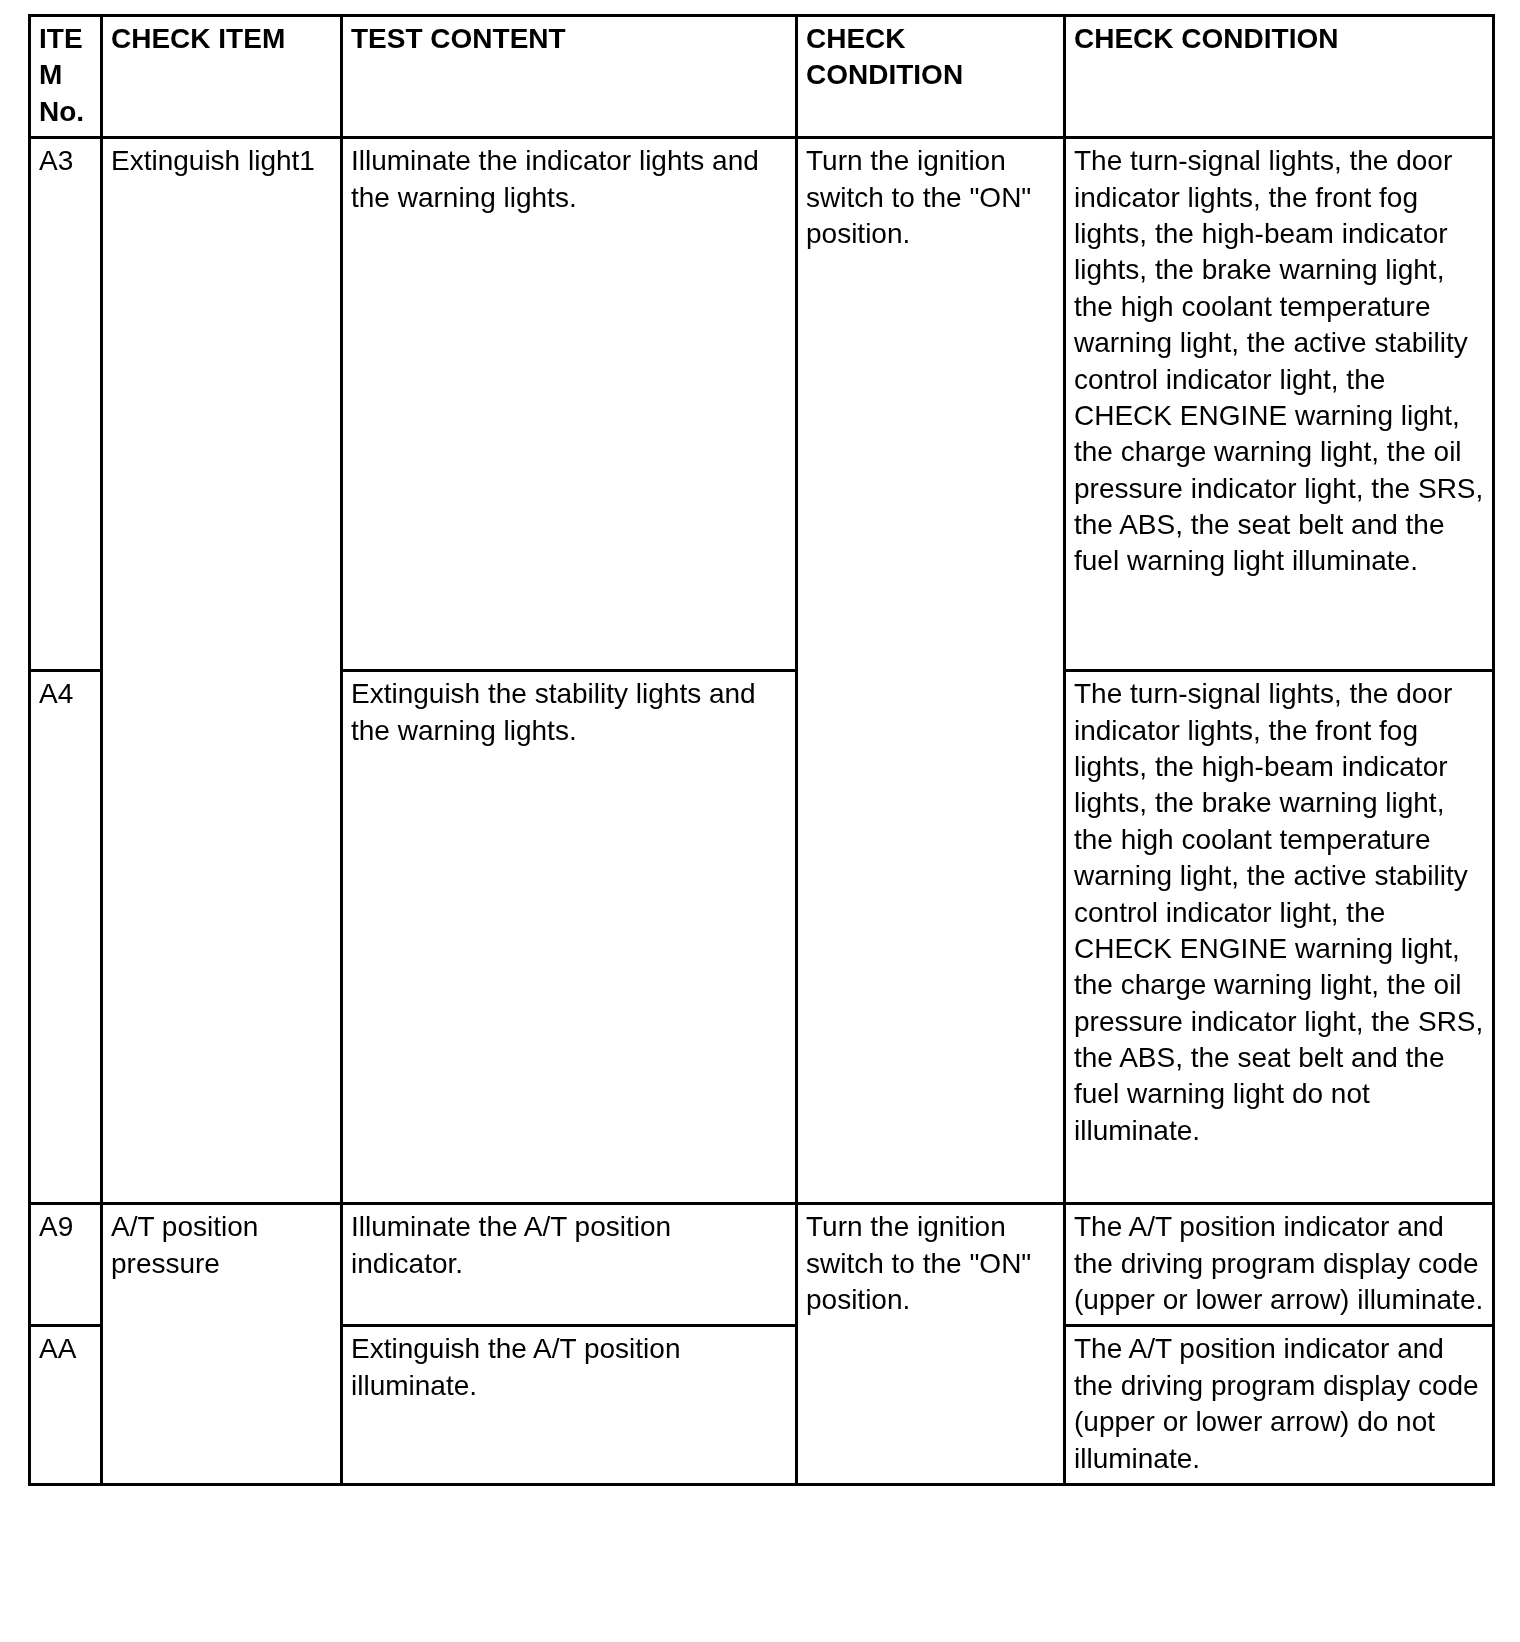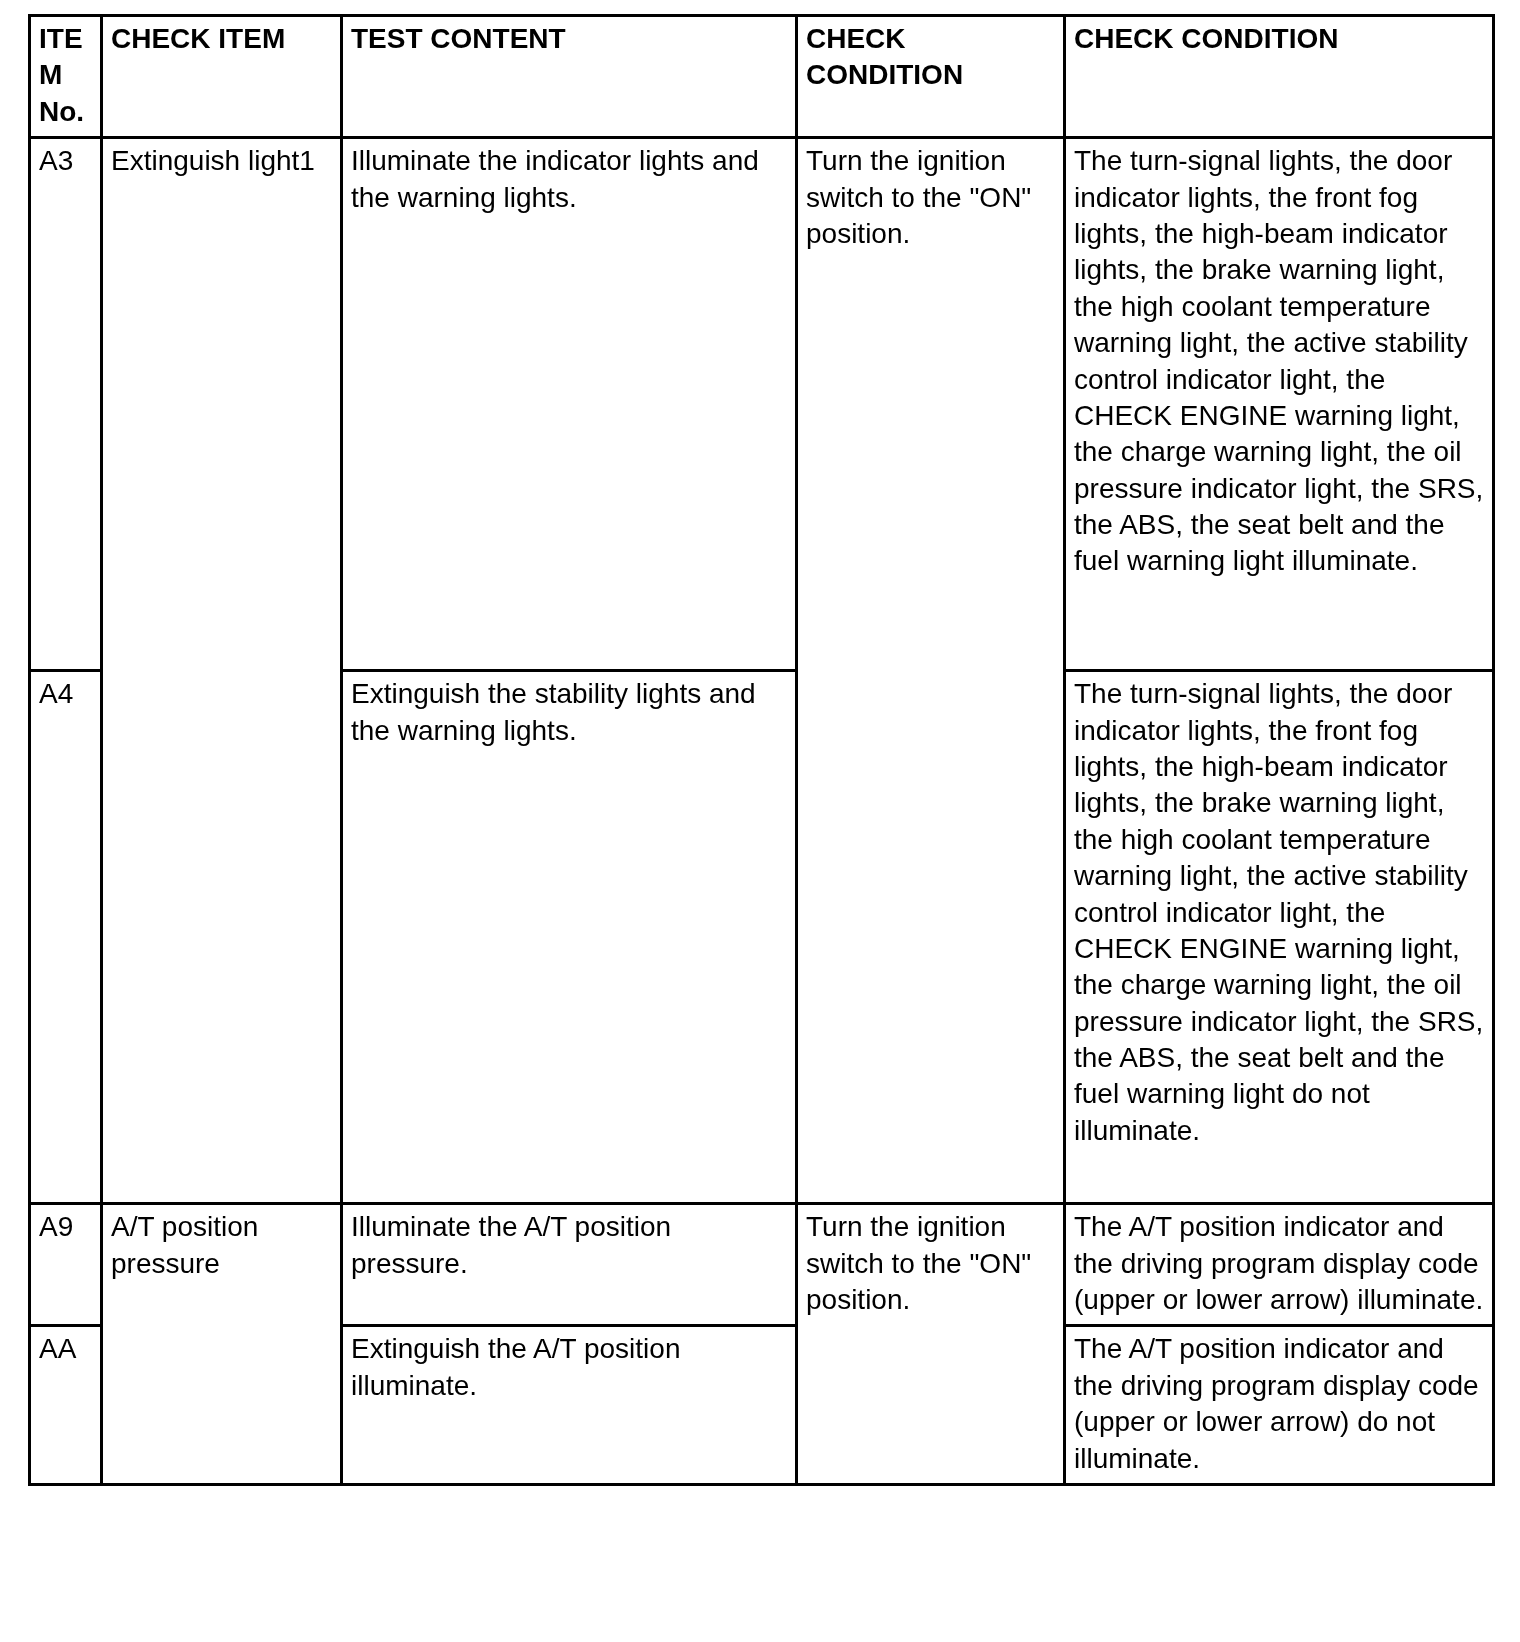--- a/index.html
+++ b/index.html
@@ -73,21 +73,21 @@
         <td class="cell-normal-tall">The turn-signal lights, the door indicator lights, the front fog lights, the high-beam indicator lights, the brake warning light, the high coolant temperature warning light, the active stability control indicator light, the CHECK ENGINE warning light, the charge warning light, the oil pressure indicator light, the SRS, the ABS, the seat belt and the fuel warning light illuminate.</td>
       </tr>
       <tr>
         <td>A4</td>
         <td>Extinguish the stability lights and the warning lights.</td>
         <td class="cell-normal-tall">The turn-signal lights, the door indicator lights, the front fog lights, the high-beam indicator lights, the brake warning light, the high coolant temperature warning light, the active stability control indicator light, the CHECK ENGINE warning light, the charge warning light, the oil pressure indicator light, the SRS, the ABS, the seat belt and the fuel warning light do not illuminate.</td>
       </tr>
       <tr>
         <td>A9</td>
         <td rowspan="2">A/T position pressure</td>
-        <td>Illuminate the A/T position pressure.</td>
+        <td>Illuminate the A/T position indicator.</td>
         <td rowspan="2">Turn the ignition switch to the "ON" position.</td>
         <td>The A/T position indicator and the driving program display code (upper or lower arrow) illuminate.</td>
       </tr>
       <tr>
         <td>AA</td>
         <td>Extinguish the A/T position illuminate.</td>
         <td>The A/T position indicator and the driving program display code (upper or lower arrow) do not illuminate.</td>
       </tr>
     </tbody>
   </table>

